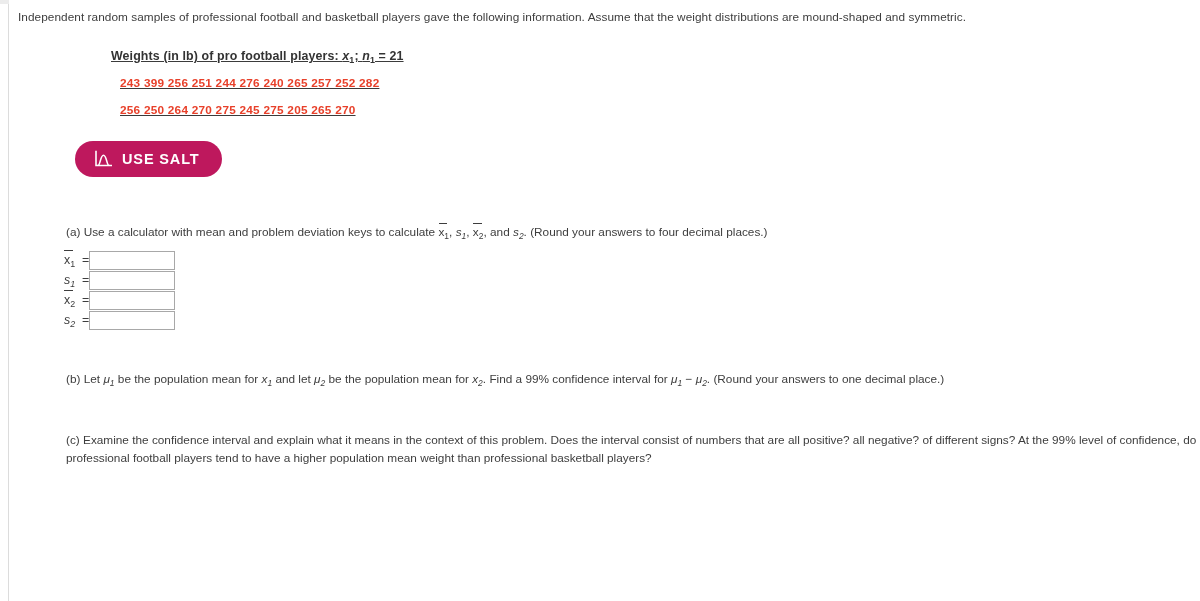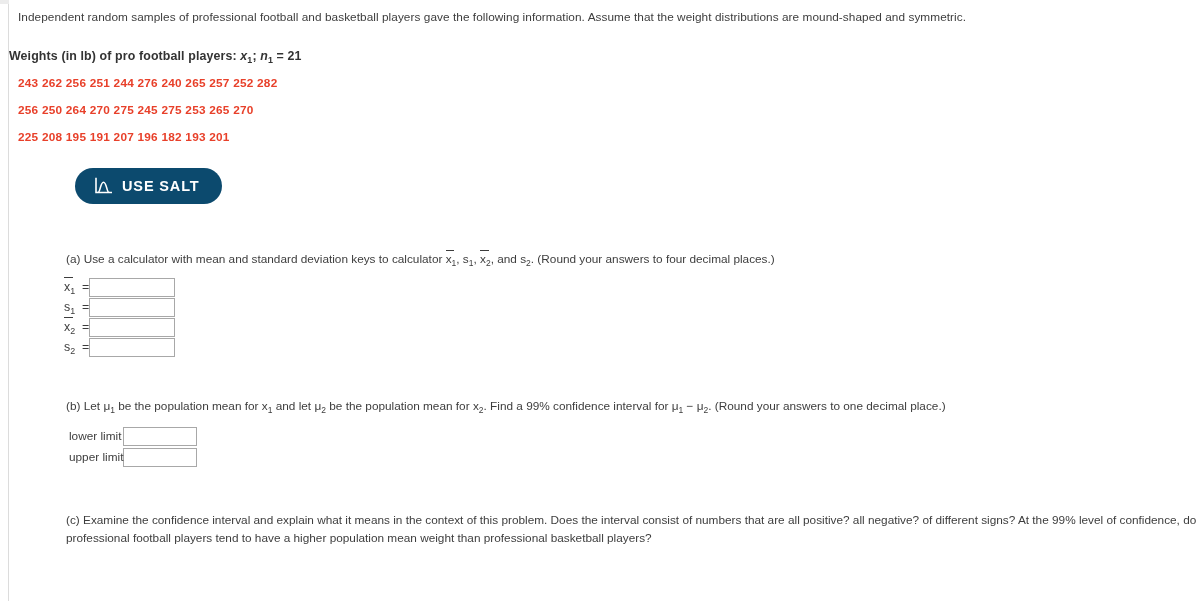--- a/index.html
+++ b/index.html
@@ -40,20 +40,22 @@
     padding: 9px 0 0 0;
   }
   .intro {
     font-size: 11.8px;
     line-height: 1.45;
     color: #3d3d3d;
     margin: 0 0 0 9px;
     letter-spacing: 0.005em;
   }
   .data-block {
+    margin-left: 102px;
+    text-decoration: underline;
   }
   .data-title {
     font-size: 12.4px;
     font-weight: bold;
     color: #333333;
     margin-top: 23px;
     margin-bottom: 0;
     letter-spacing: 0.01em;
   }
   .data-title .var {
@@ -73,21 +75,21 @@
     vertical-align: -0.3em;
   }
   .salt-wrap {
     margin-top: 24px;
     margin-left: 66px;
   }
   .salt-btn {
     display: inline-flex;
     align-items: center;
     gap: 9px;
-    background: #0c4a6e;
+    background: #be185d;
     color: #ffffff;
     border: none;
     border-radius: 21px;
     padding: 9px 22px 9px 19px;
     font-family: "Liberation Sans", "DejaVu Sans", sans-serif;
     font-size: 14.5px;
     font-weight: bold;
     letter-spacing: 0.06em;
     cursor: pointer;
   }
@@ -98,21 +100,21 @@
   }
   .part {
     margin-left: 57px;
     font-size: 11.8px;
     line-height: 1.5;
     color: #3d3d3d;
   }
   .part-a { margin-top: 47px; }
   .part-b { margin-top: 40px; }
   .part-c { margin-top: 44px; }
-  .mathvar { }
+  .mathvar { font-style: italic; }
   .bar-var {
     display: inline-block;
     position: relative;
     padding-top: 0;
   }
   .bar-var::before {
     content: "";
     position: absolute;
     top: -0.12em;
     left: 0.02em;
@@ -187,42 +189,41 @@
 
 <div id="page">
   <div class="content">
 
     <p class="intro">Independent random samples of professional football and basketball players gave the following information. Assume that the weight distributions are mound-shaped and symmetric.</p>
 
     <div class="data-block">
       <div class="data-title">
         <span>Weights (in lb) of pro football players: </span><span class="var">x</span><sub>1</sub><span>; </span><span class="var">n</span><sub>1</sub><span> = 21</span>
       </div>
-      <div class="data-row">243  262  256  251  244  276  240  265  257  252  282</div>
-      <div class="data-row">256  250  264  270  275  245  275  253  265  270</div>
+      <div class="data-row">243  399  256  251  244  276  240  265  257  252  282</div>
+      <div class="data-row">256  250  264  270  275  245  275  205  265  270</div>
     </div>
 
     <div class="data-block">
-      <div class="data-row">225  208  195  191  207  196  182  193  201</div>
     </div>
 
     <div class="salt-wrap">
       <button class="salt-btn">
         <span class="salt-icon">
           <svg width="19" height="18" viewBox="0 0 19 18" fill="none" xmlns="http://www.w3.org/2000/svg" aria-hidden="true">
             <path d="M2 1.5 V15.5 H17.2" stroke="#ffffff" stroke-width="1.6" stroke-linecap="square" fill="none"></path>
             <path d="M4.3 15.2 C6.2 15.2 6.4 5.2 9.5 5.2 C12.6 5.2 12.8 15.2 14.7 15.2" stroke="#ffffff" stroke-width="1.6" fill="none" stroke-linecap="round"></path>
           </svg>
         </span>
         <span>USE SALT</span>
       </button>
     </div>
 
     <div class="part part-a">
-      <div><span>(a) Use a calculator with mean and standard deviation keys to calculator </span><span class="bar-var">x<sub>1</sub></span><span>, </span><span class="mathvar">s<sub>1</sub></span><span>, </span><span class="bar-var">x<sub>2</sub></span><span>, and </span><span class="mathvar">s<sub>2</sub></span><span>. (Round your answers to four decimal places.)</span></div>
+      <div><span>(a) Use a calculator with mean and problem deviation keys to calculate </span><span class="bar-var">x<sub>1</sub></span><span>, </span><span class="mathvar">s<sub>1</sub></span><span>, </span><span class="bar-var">x<sub>2</sub></span><span>, and </span><span class="mathvar">s<sub>2</sub></span><span>. (Round your answers to four decimal places.)</span></div>
 
       <table class="answers">
         <tbody>
             <tr>
           <td class="lbl"><span class="bar-var">x<sub>1</sub></span> &nbsp;=</td>
           <td>
                 <input class="ansbox" type="text" value="" style="">
               </td>
         </tr>
         <tr>
@@ -243,36 +244,20 @@
                 <input class="ansbox" type="text" value="" style="">
               </td>
         </tr>
       </tbody>
         </table>
     </div>
 
     <div class="part part-b">
       <div><span>(b) Let </span><span class="mathvar"><span>μ</span><sub>1</sub></span><span> be the population mean for </span><span class="mathvar"><span>x</span><sub>1</sub></span><span> and let </span><span class="mathvar"><span>μ</span><sub>2</sub></span><span> be the population mean for </span><span class="mathvar"><span>x</span><sub>2</sub></span><span>. Find a 99% confidence interval for </span><span class="mathvar"><span>μ</span><sub>1</sub></span><span> − </span><span class="mathvar"><span>μ</span><sub>2</sub></span><span>. (Round your answers to one decimal place.)</span></div>
 
-      <table class="limits">
-        <tbody>
-            <tr>
-          <td class="limit-lbl">lower limit</td>
-          <td>
-                <input class="limitbox" type="text" value="" style="">
-              </td>
-        </tr>
-        <tr>
-          <td class="limit-lbl">upper limit</td>
-          <td>
-                <input class="limitbox" type="text" value="" style="">
-              </td>
-        </tr>
-      </tbody>
-        </table>
     </div>
 
     <div class="part part-c">
       <div class="c-text">(c) Examine the confidence interval and explain what it means in the context of this problem. Does the interval consist of numbers that are all positive? all negative? of different signs? At the 99% level of confidence, do professional football players tend to have a higher population mean weight than professional basketball players?</div>
 
     </div>
 
   </div>
 </div>
 

